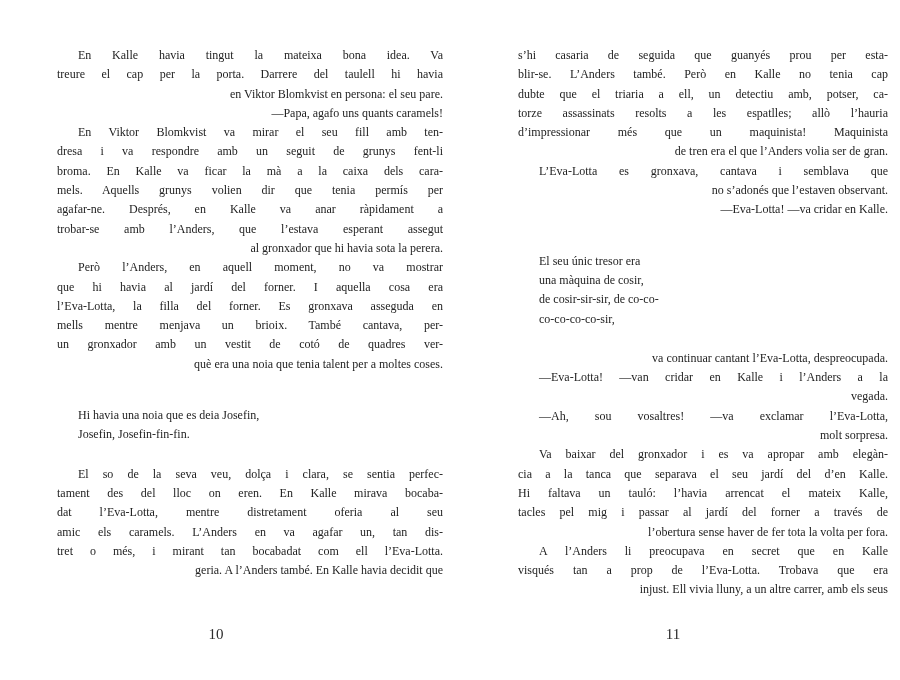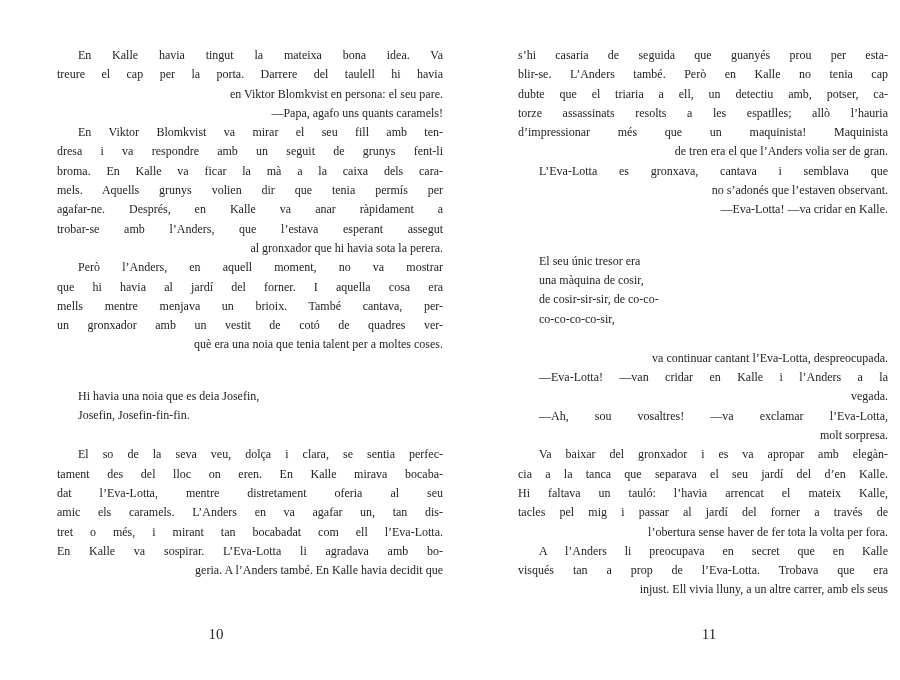--- a/index.html
+++ b/index.html
@@ -22,21 +22,21 @@
   .block.verse { margin: 32px 0 20px 0; }
   .vline { height: 19.3px; padding-left: 21px; }
   .pagenum {
     position: absolute;
     width: 40px;
     text-align: center;
     font-size: 15px;
     color: #2b2b2b;
   }
   .pn-left  { left: 196px; top: 626px; }
-  .pn-right { left: 689px; top: 626px; }
+  .pn-right { left: 653px; top: 626px; }
 </style>
 </head>
 <body>
 
 <div class="spread">
   <div class="col col-left">
       <div class="block para">
         <div class="line just indent">En Kalle havia tingut la mateixa bona idea. Va</div>
         <div class="line just">treure el cap per la porta. Darrere del taulell hi havia</div>
         <div class="line">en Viktor Blomkvist en persona: el seu pare.</div>
@@ -49,35 +49,35 @@
         <div class="line just">dresa i va respondre amb un seguit de grunys fent-li</div>
         <div class="line just">broma. En Kalle va ficar la mà a la caixa dels cara-</div>
         <div class="line just">mels. Aquells grunys volien dir que tenia permís per</div>
         <div class="line just">agafar-ne. Després, en Kalle va anar ràpidament a</div>
         <div class="line just">trobar-se amb l’Anders, que l’estava esperant assegut</div>
         <div class="line">al gronxador que hi havia sota la perera.</div>
       </div>
       <div class="block para">
         <div class="line just indent">Però l’Anders, en aquell moment, no va mostrar</div>
         <div class="line just">que hi havia al jardí del forner. I aquella cosa era</div>
+        <div class="line just">l’Eva-Lotta, la filla del forner. Es gronxava asseguda en</div>
         <div class="line just">mells mentre menjava un brioix. També cantava, per-</div>
         <div class="line just">un gronxador amb un vestit de cotó de quadres ver-</div>
         <div class="line">què era una noia que tenia talent per a moltes coses.</div>
       </div>
       <div class="block verse">
         <div class="vline">Hi havia una noia que es deia Josefin,</div>
         <div class="vline">Josefin, Josefin-fin-fin.</div>
       </div>
       <div class="block para">
         <div class="line just indent">El so de la seva veu, dolça i clara, se sentia perfec-</div>
         <div class="line just">tament des del lloc on eren. En Kalle mirava bocaba-</div>
         <div class="line just">dat l’Eva-Lotta, mentre distretament oferia al seu</div>
         <div class="line just">amic els caramels. L’Anders en va agafar un, tan dis-</div>
         <div class="line just">tret o més, i mirant tan bocabadat com ell l’Eva-Lotta.</div>
-        <div class="line just">En Kalle va sospirar. L’Eva-Lotta li agradava amb bo-</div>
         <div class="line">geria. A l’Anders també. En Kalle havia decidit que</div>
       </div>
     </div>
   <div class="col col-right">
       <div class="block para">
         <div class="line just">s’hi casaria de seguida que guanyés prou per esta-</div>
         <div class="line just">blir-se. L’Anders també. Però en Kalle no tenia cap</div>
         <div class="line just">dubte que el triaria a ell, un detectiu amb, potser, ca-</div>
         <div class="line just">torze assassinats resolts a les espatlles; allò l’hauria</div>
         <div class="line just">d’impressionar més que un maquinista! Maquinista</div>

